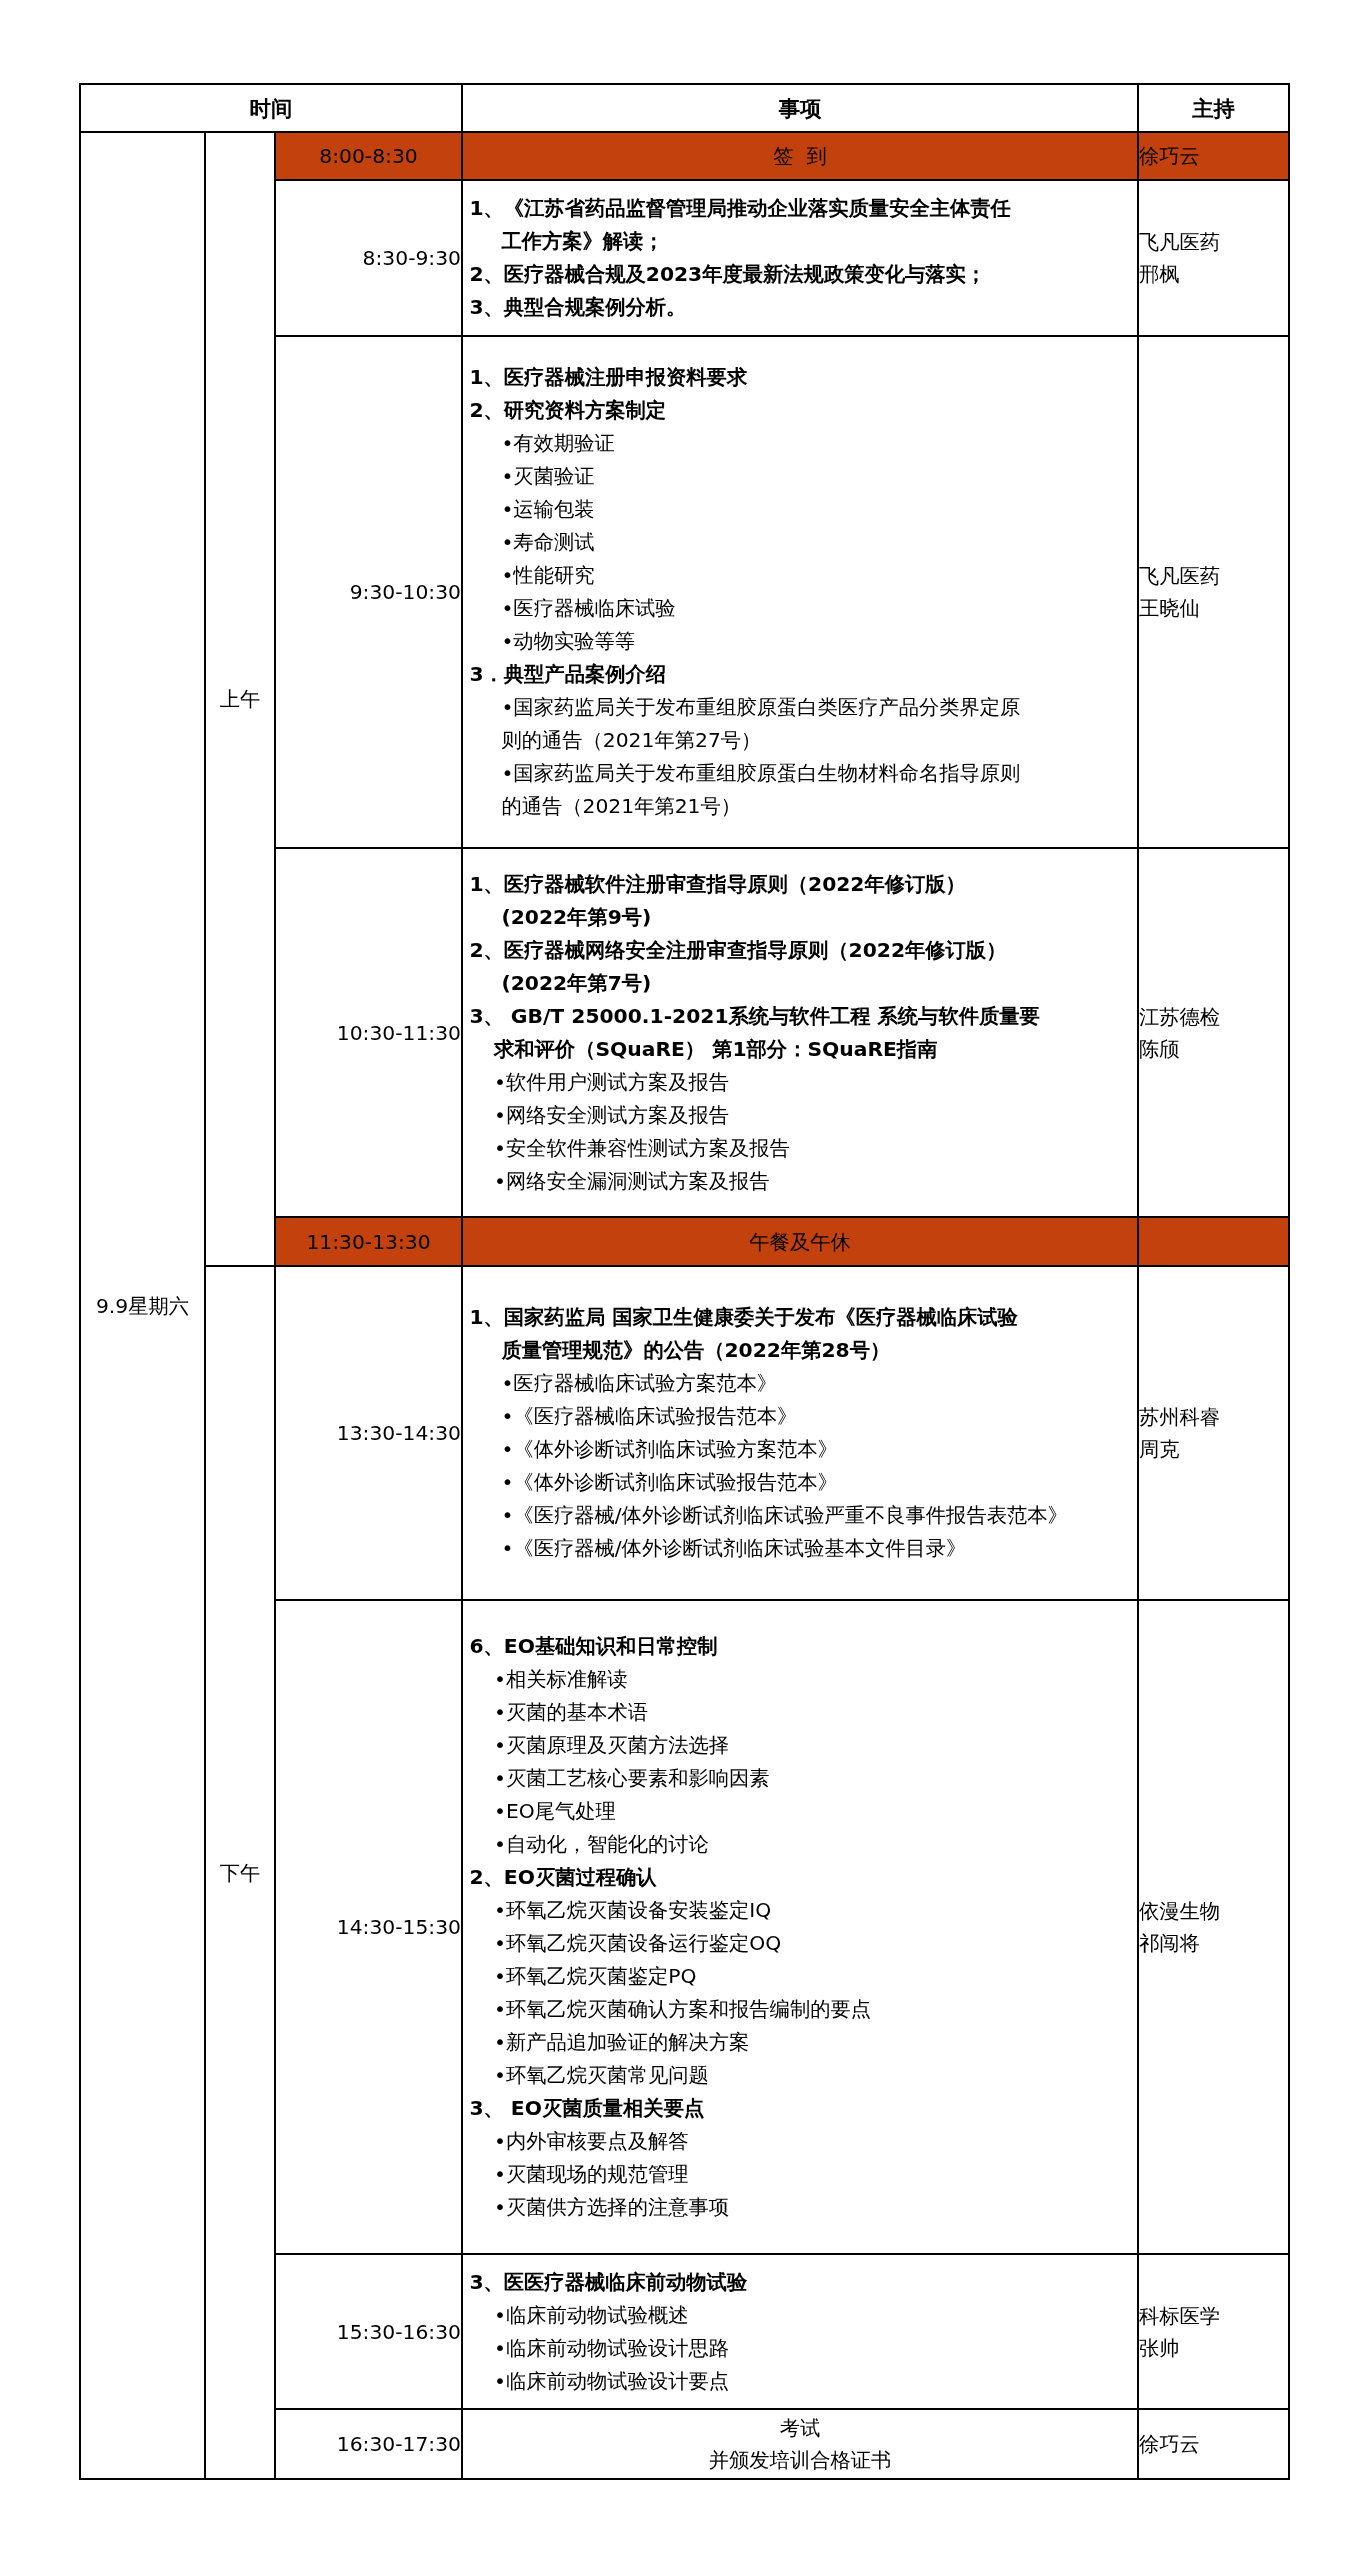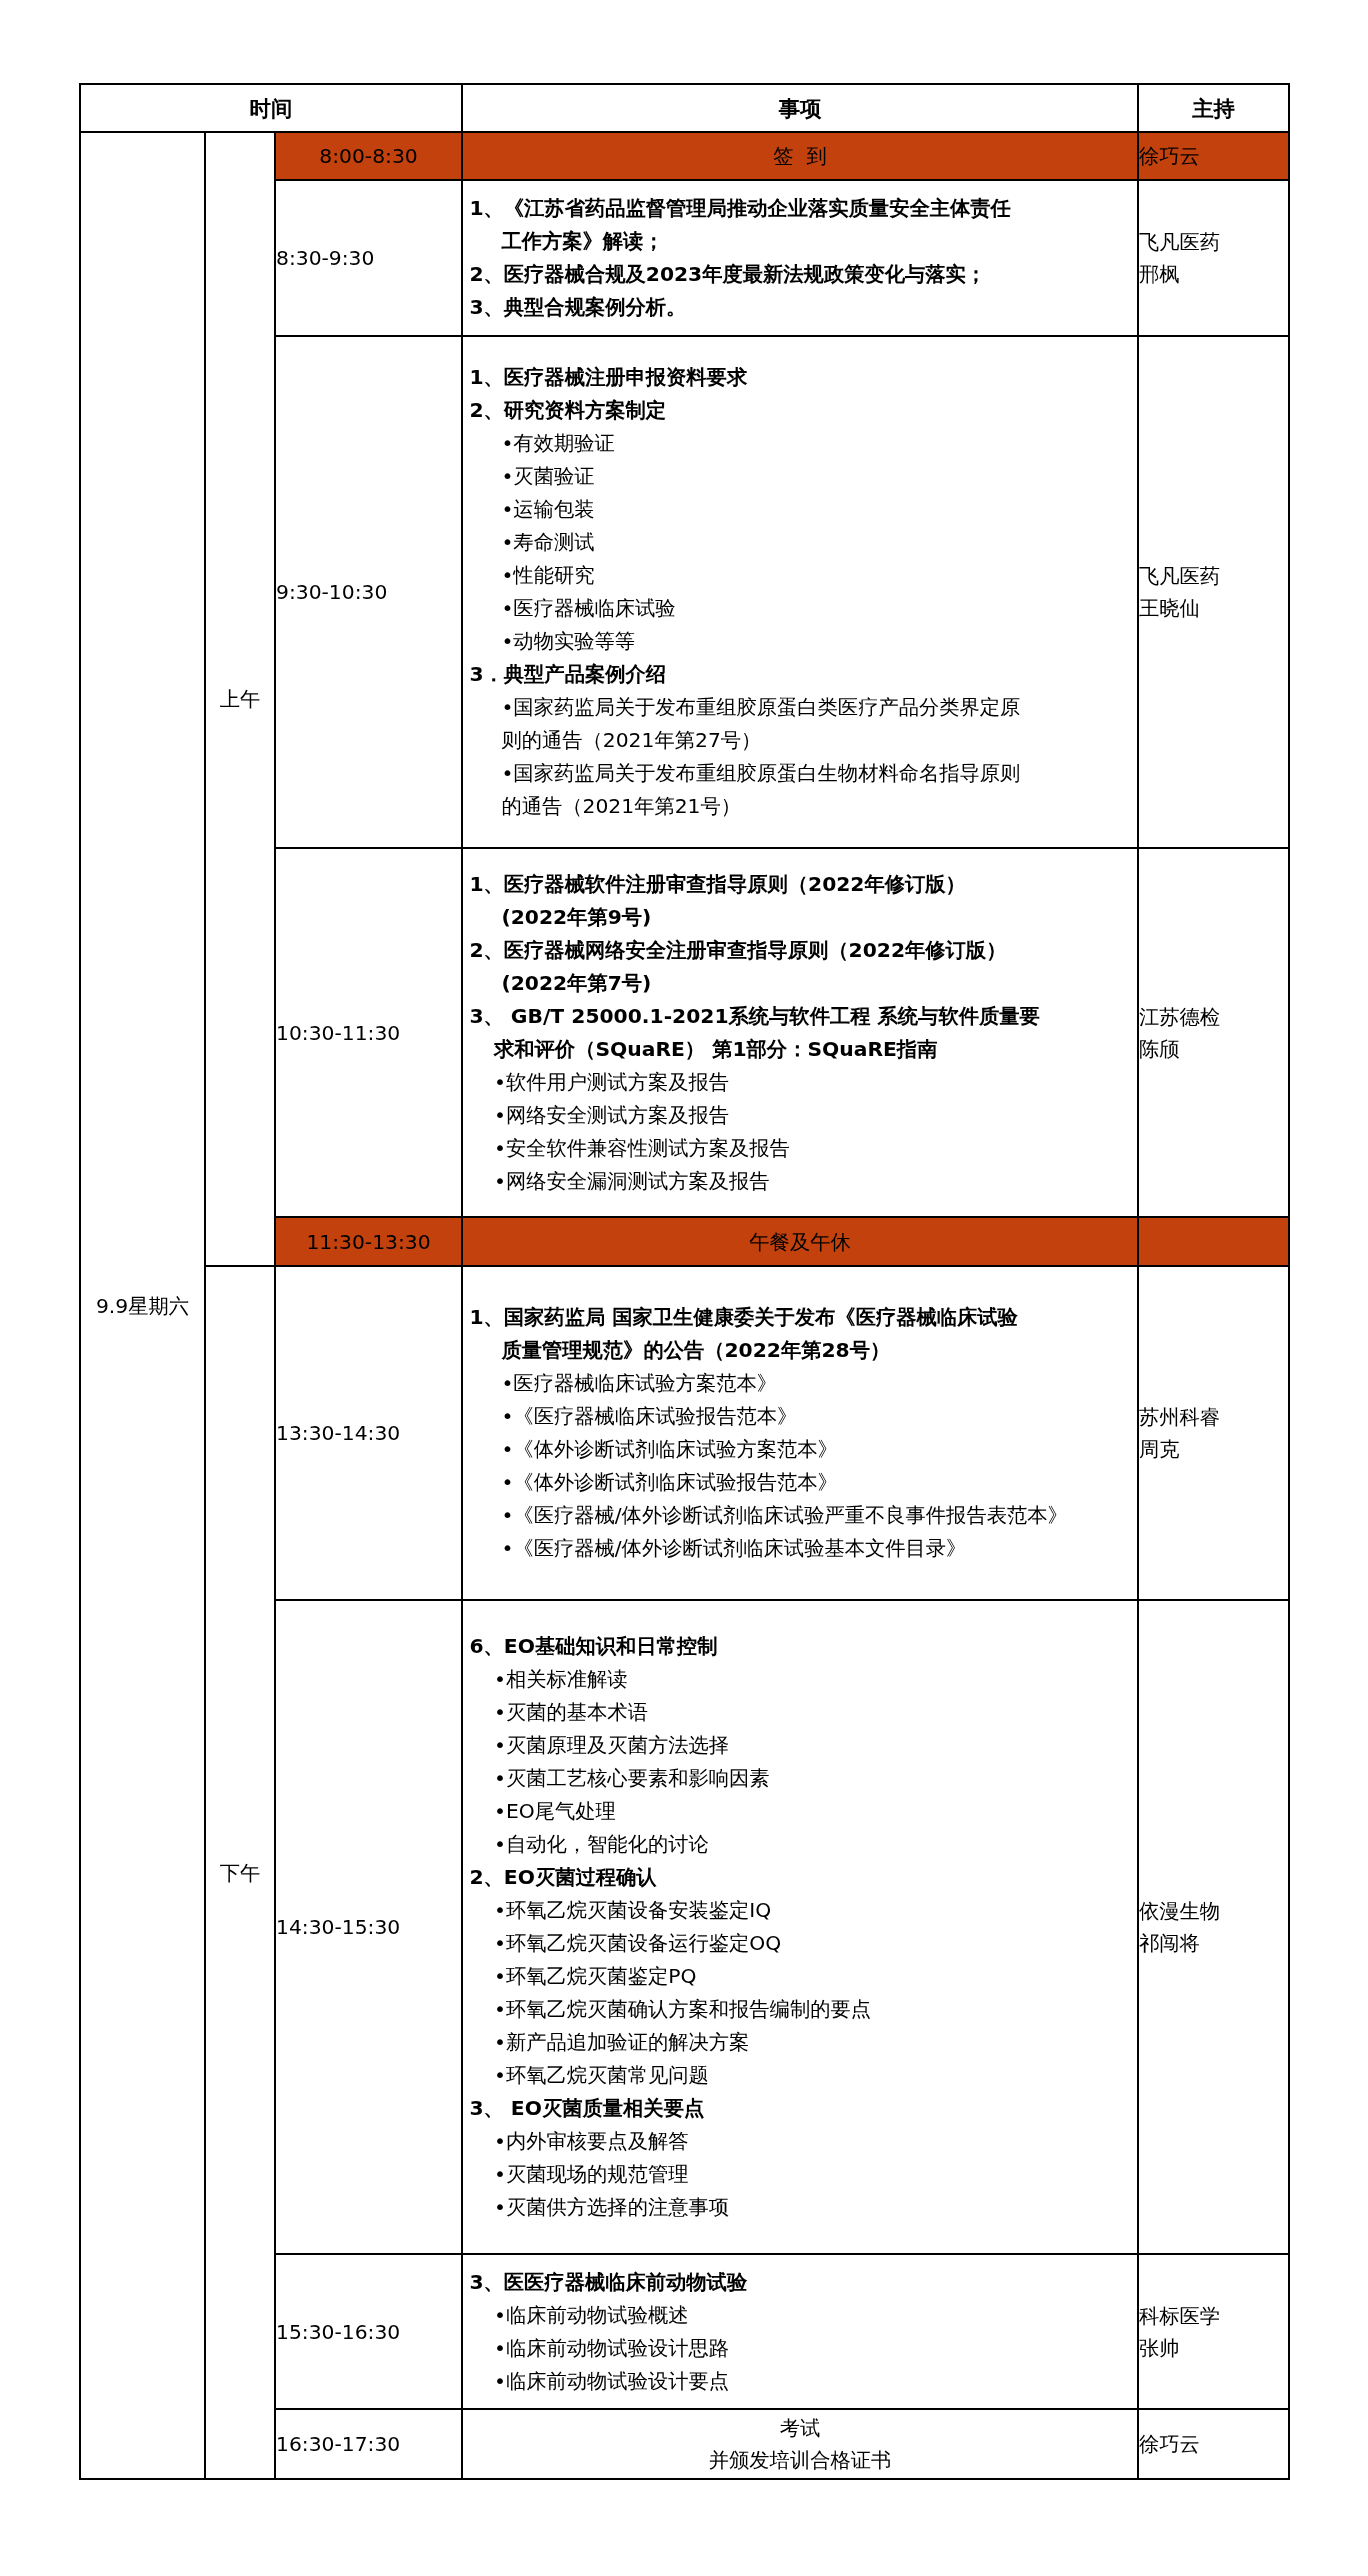--- a/index.html
+++ b/index.html
@@ -27,21 +27,21 @@
   .c-host { width: 151px; }
   th { font-weight: bold; font-size: 21.4px; text-align: center; height: 46px; }
   td.center { text-align: center; }
   td.blue { background: #c2410c; }
   .item-cell { padding: 0 0 0 6.4px !important; text-align: left; line-height: 33px; margin-top: 7px; }
   .item-cell .h { font-weight: bold; }
   .item-cell .indent { padding-left: 32px; }
   .item-cell .sub { padding-left: 32px; }
   .item-cell .sub2 { padding-left: 24.6px; }
   .host-cell { text-align: left; line-height: 32px; }
-  .time-cell { text-align: left; }
+  .time-cell { text-align: right; }
   .line { display: block; white-space: nowrap; }
 </style>
 </head>
 <body>
 
 <table class="agenda">
   <colgroup>
     <col class="c-date">
       <col class="c-period">
       <col class="c-time">

